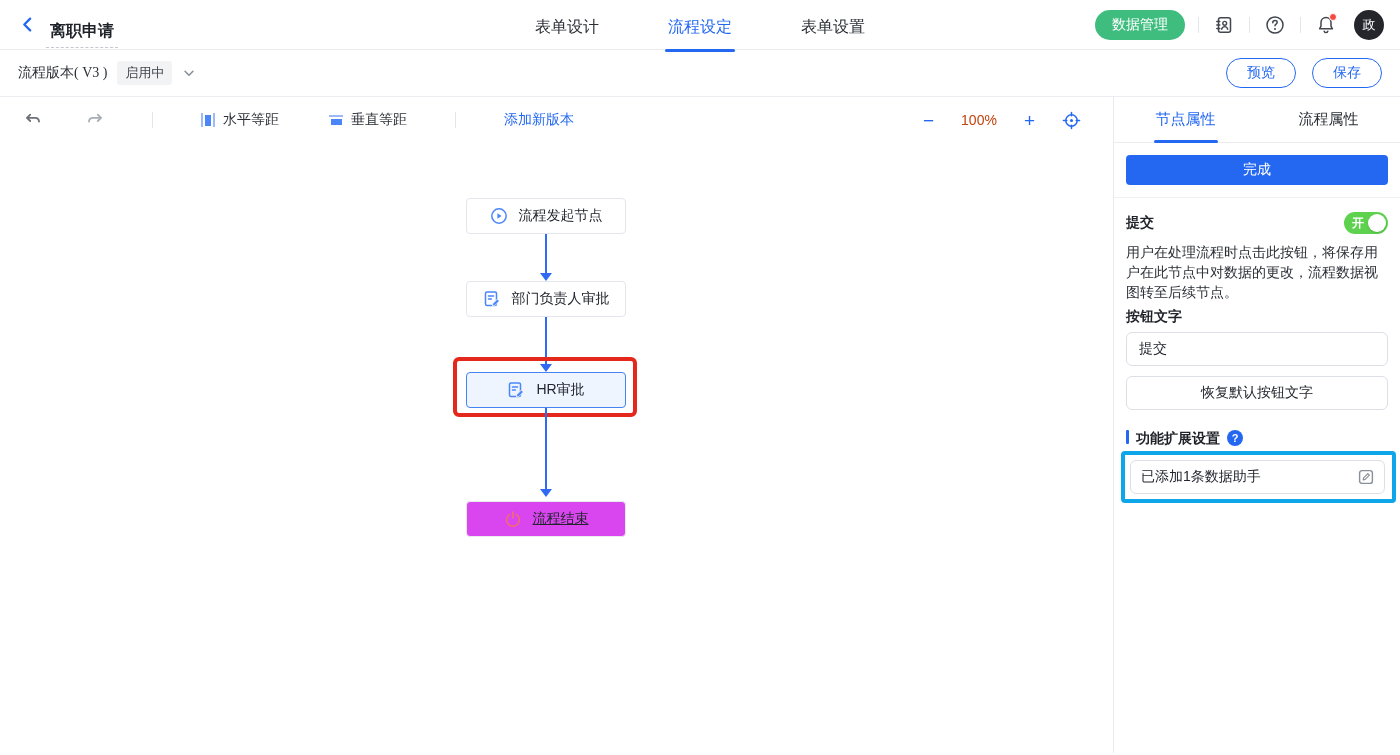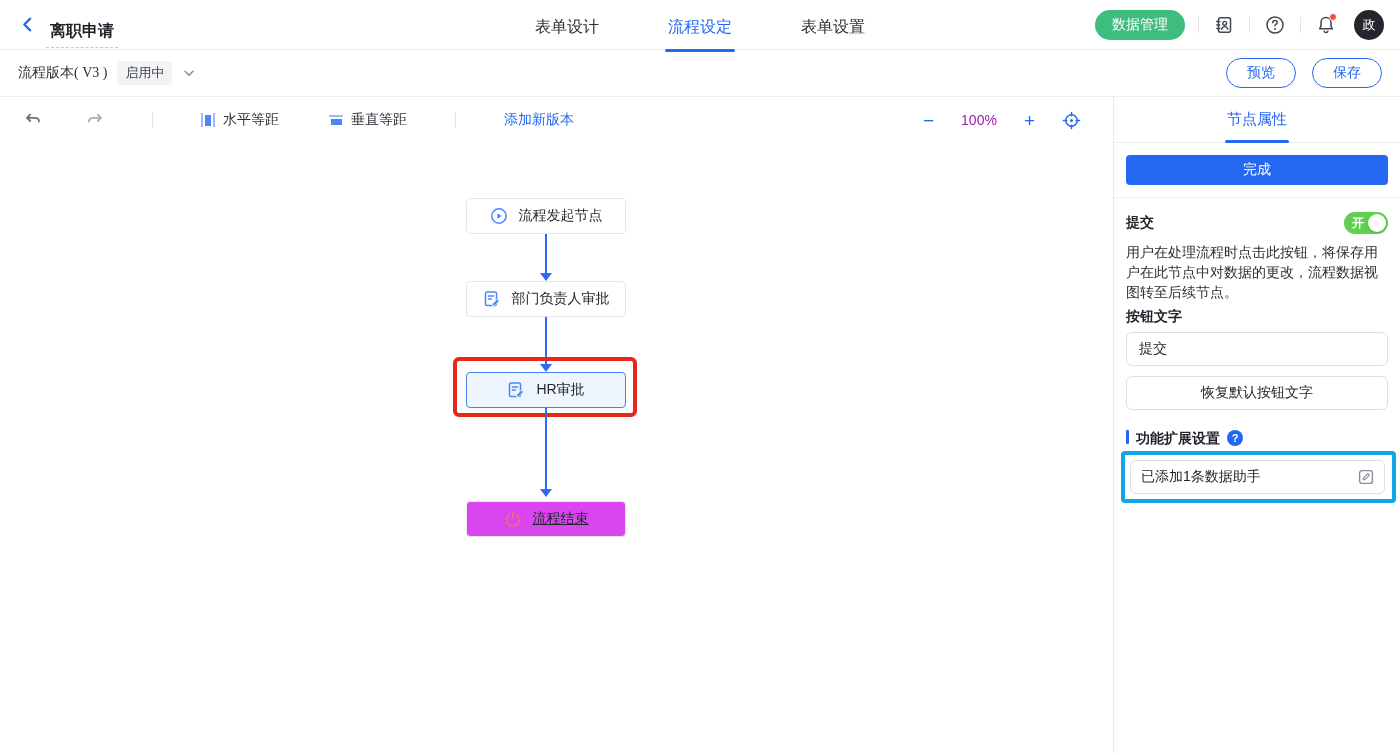--- a/index.html
+++ b/index.html
@@ -44,21 +44,21 @@
   .sp-icon-h i { display:block; background:#4a86f7; }
   .sp-icon-h .thin { width:2px; height:14px; background:#9db9f9; }
   .sp-icon-h .thick { width:6px; height:11px; margin-bottom:1.5px; }
   .sp-icon-v { display:flex; flex-direction:column; align-items:center; gap:2px; width:14px; }
   .sp-icon-v i { display:block; background:#4a86f7; }
   .sp-icon-v .thin { height:2px; width:14px; background:#9db9f9; }
   .sp-icon-v .thick { height:6px; width:11px; }
   .add-version { color:#2468f2; font-size:14px; cursor:pointer; }
   .zoom-controls { margin-left:auto; display:flex; align-items:center; gap:27px; padding-right:8px; }
   .zoom-sign { color:#2468f2; font-size:19px; line-height:1; cursor:pointer; user-select:none; }
-  .zoom-level { color:#a21caf; font-size:14px; }
+  .zoom-level { color:#c2410c; font-size:14px; }
   
   .canvas { position:absolute; top:46px; left:0; right:0; bottom:0; }
   .flow-node { position:absolute; left:466px; width:160px; height:36px; background:#fff; border:1px solid #e3e6ea; border-radius:4px; display:flex; align-items:center; justify-content:center; gap:11px; font-size:14px; color:#23262e; cursor:pointer; }
   .node-start { top:55px; }
   .node-dept { top:138px; }
   .node-hr { top:229px; border-color:#4583f5; background:#eef5ff; }
   .node-end { top:358px; background:#d946ef; border-color:#e8eaee;text-decoration:underline; }
   .flow-line { position:absolute; left:545px; width:2px; background:#2e6bf2; }
   .line1 { top:91px; height:39px; }
   .line2 { top:174px; height:47px; }
@@ -250,20 +250,21 @@
           </svg>
         <span>流程结束</span>
       </div>
 
     </div>
   </div>
 
   <div class="panel">
     <div class="panel-tabs">
       <div class="ptab active">节点属性</div>
+      <div class="ptab">流程属性</div>
     </div>
 
     <div class="panel-body">
       <button class="complete-btn">完成</button>
       <div class="panel-divider"></div>
 
       <div class="submit-row">
         <span class="submit-label">提交</span>
         <span class="switch">
           <span class="switch-text">开</span>

